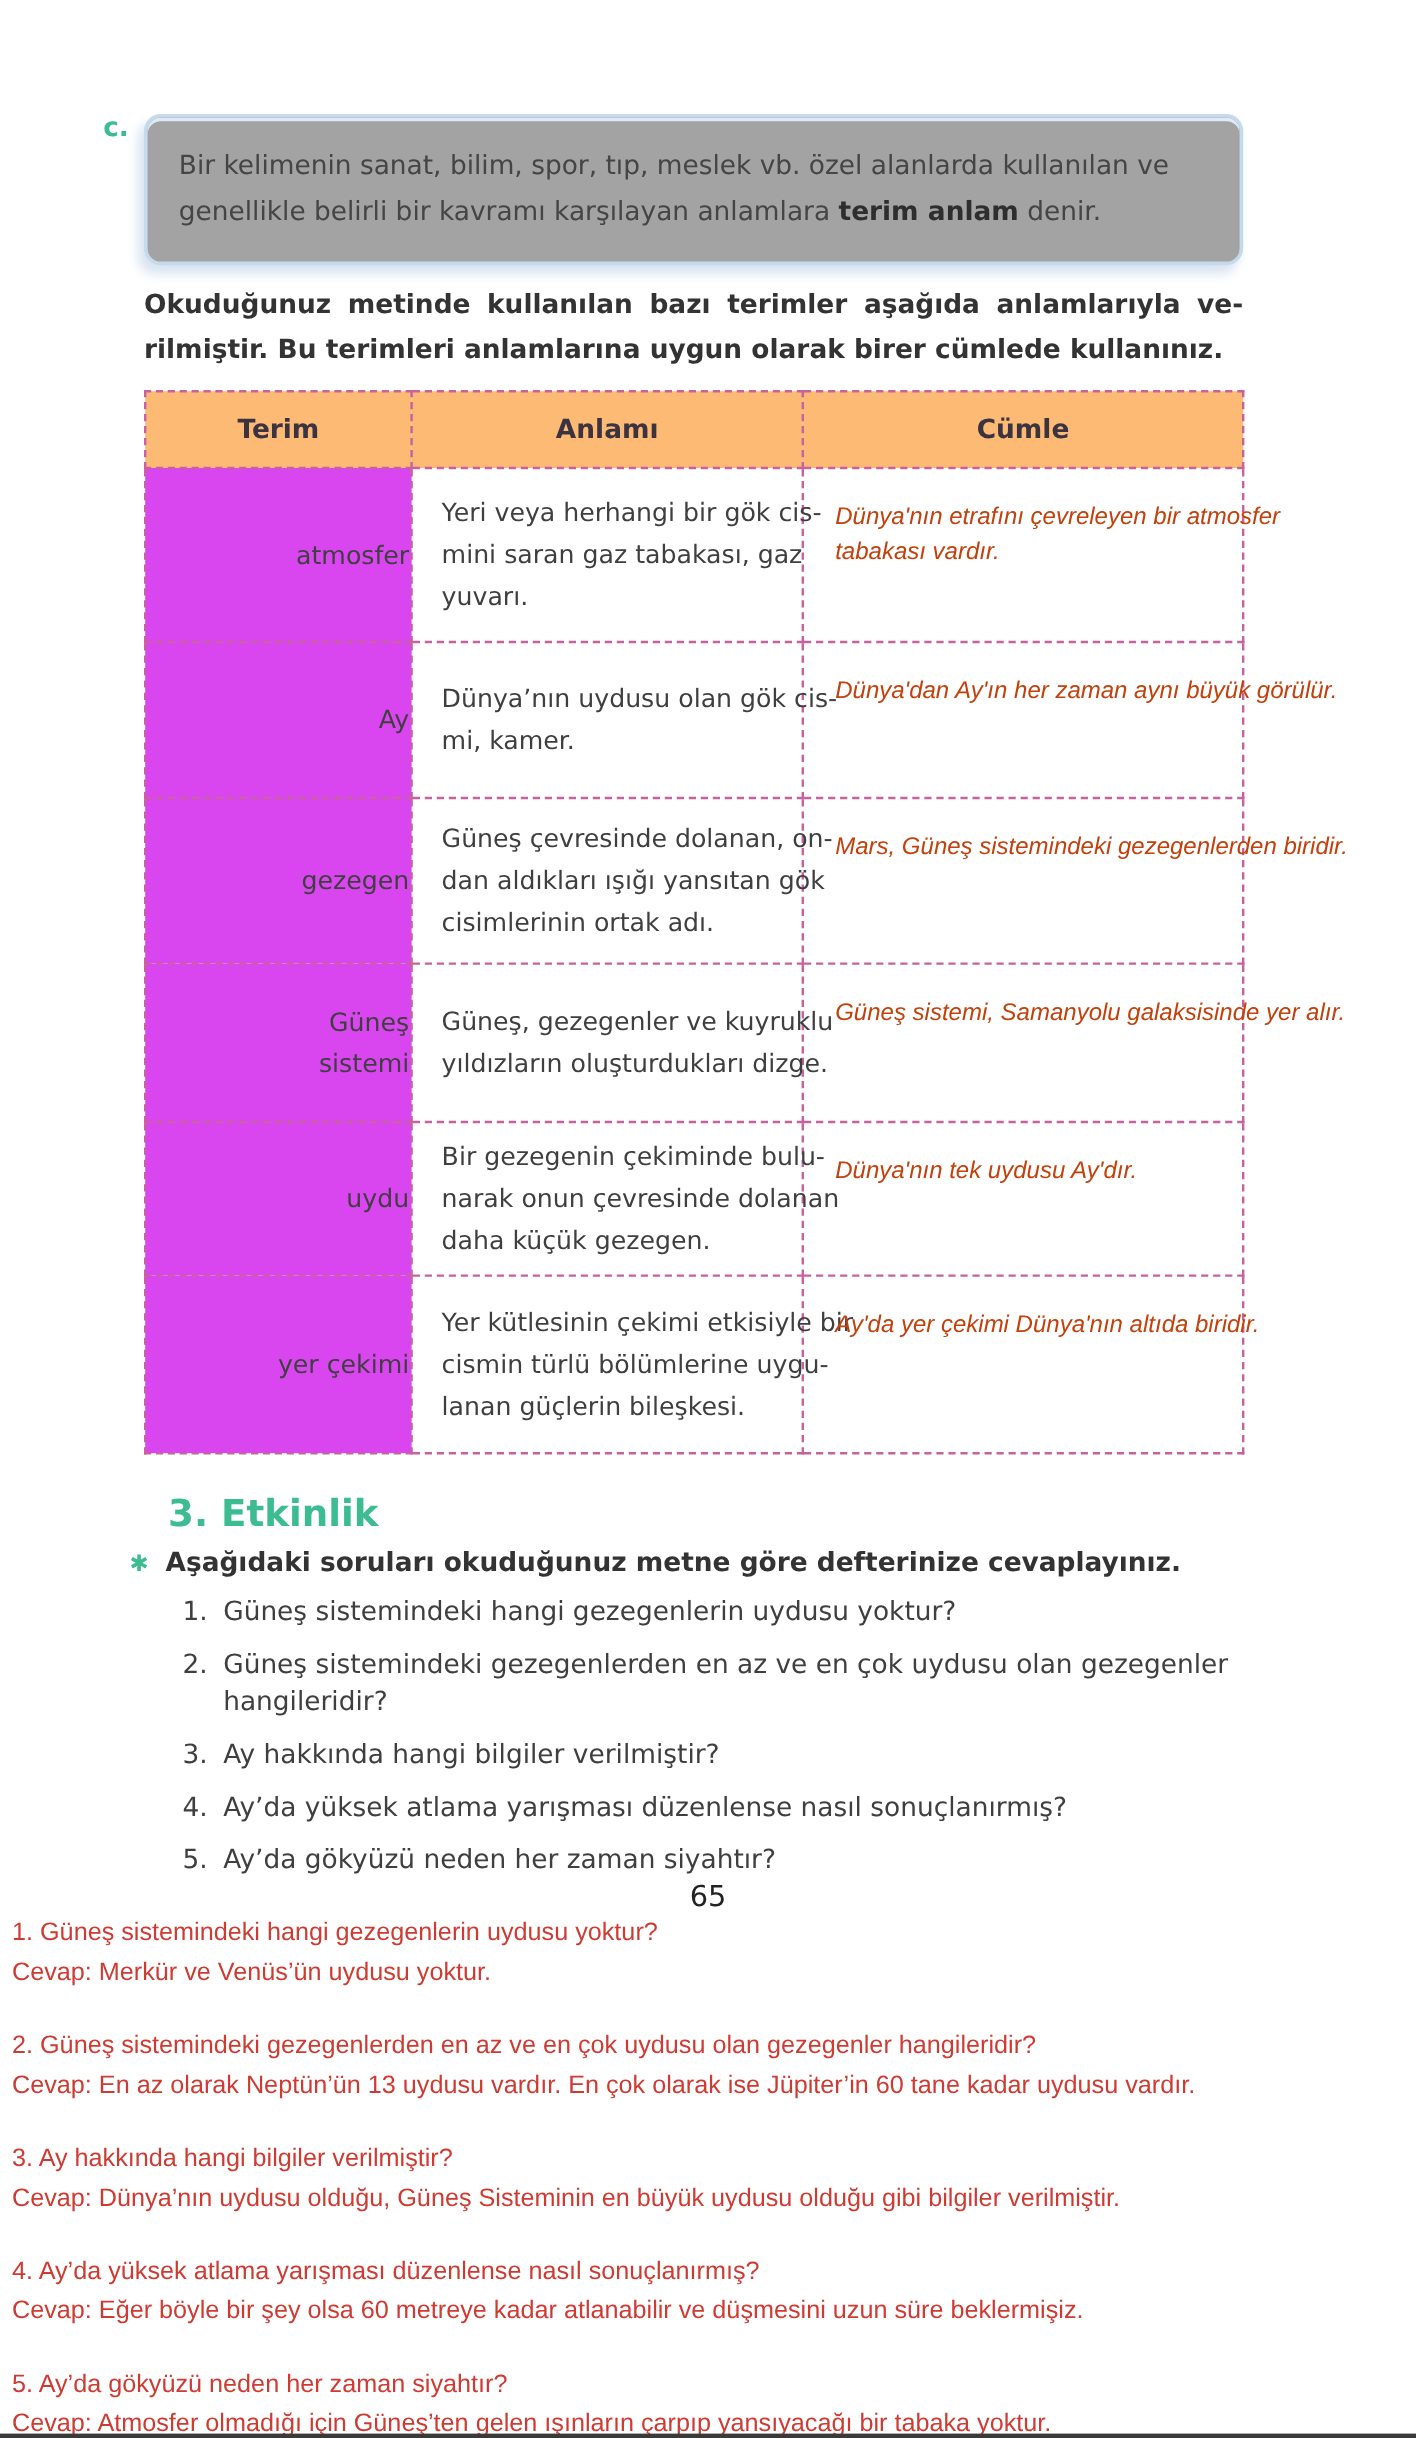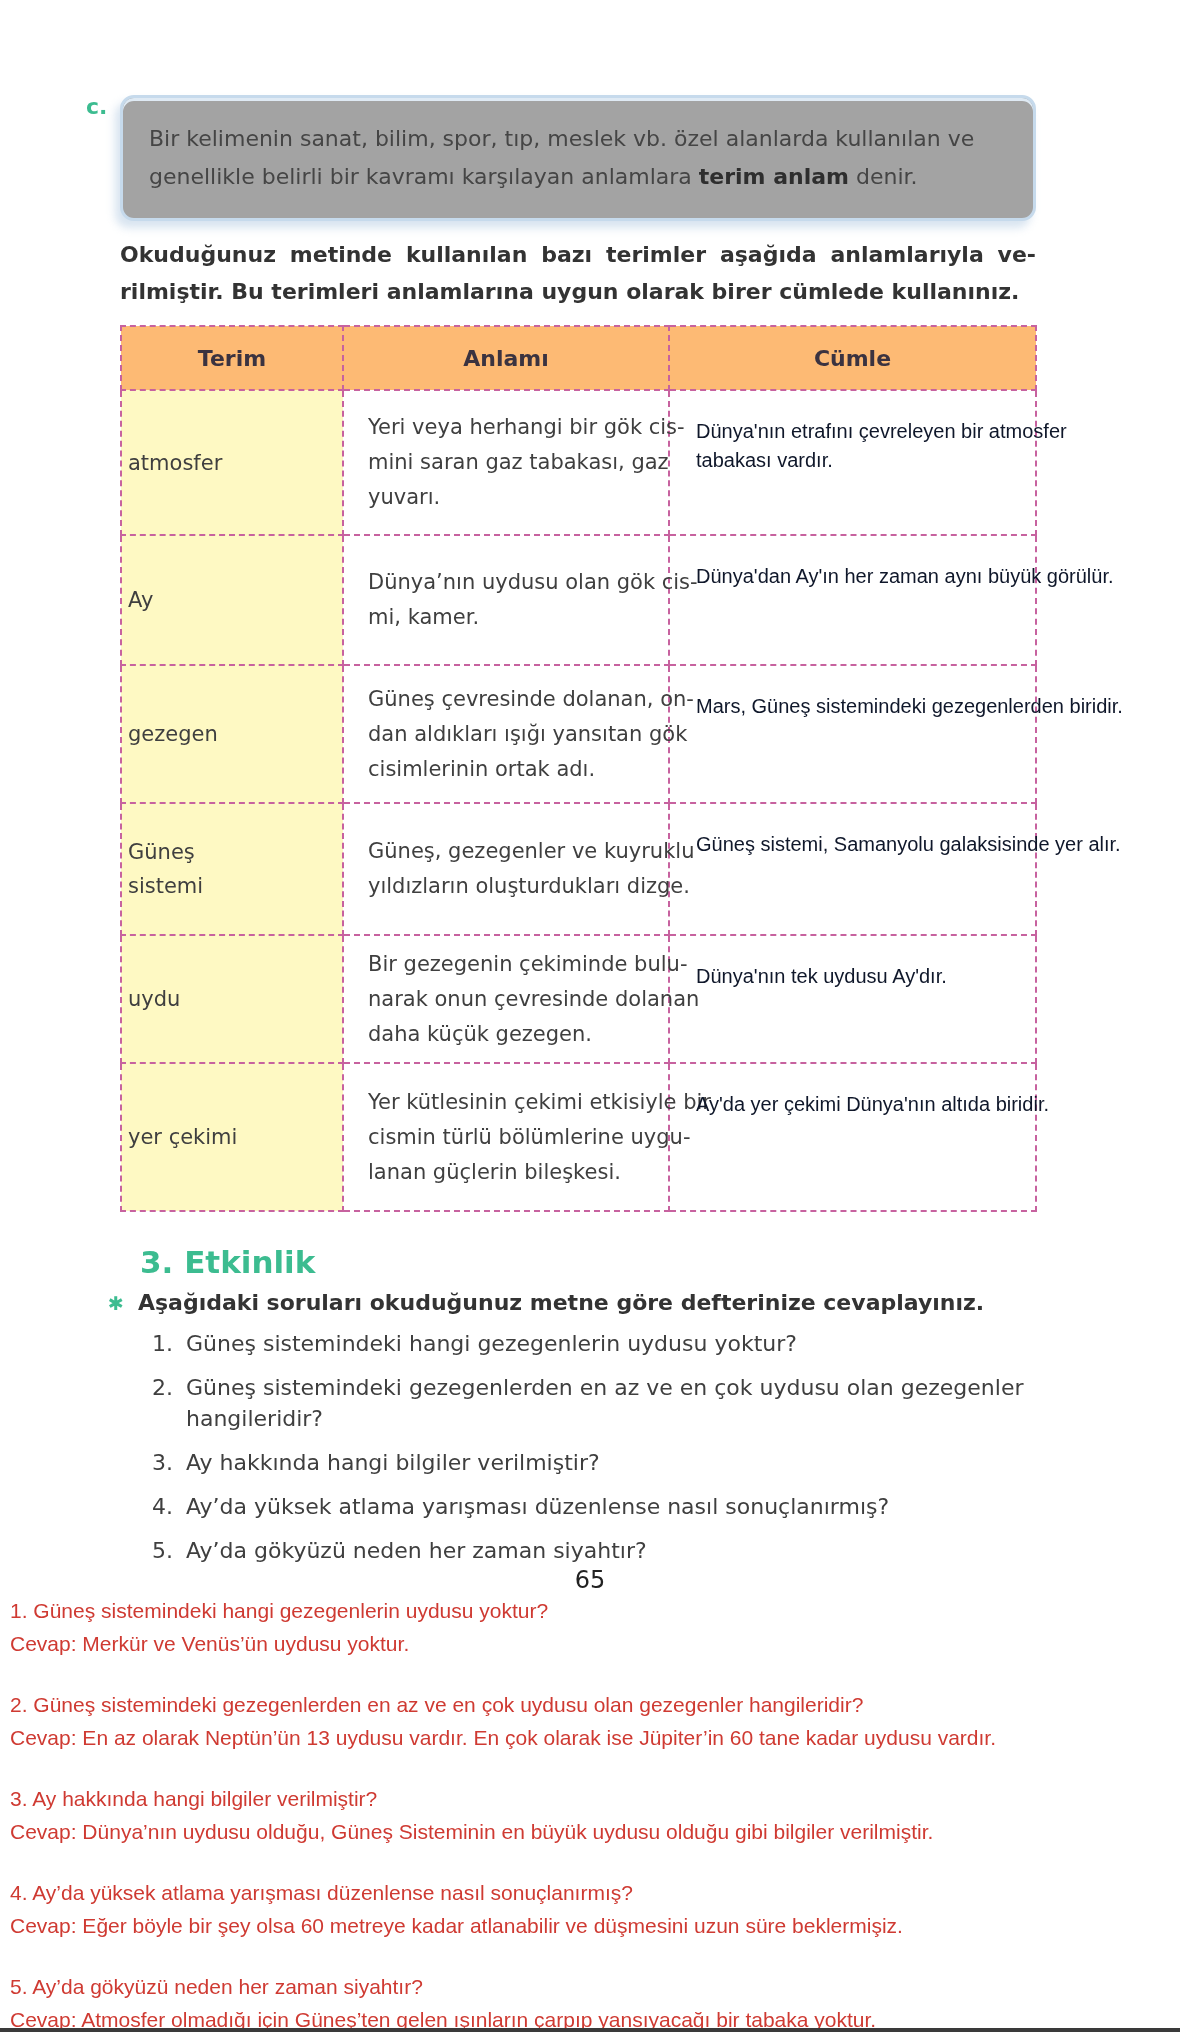--- a/index.html
+++ b/index.html
@@ -21,27 +21,27 @@
          font-size:22px;line-height:37px;color:#333;}
   .intro .l1{display:block;text-align:justify;text-align-last:justify;}
   .intro .l2{display:block;}
 
   
   table.terms{position:absolute;left:120px;top:325px;width:915px;border-collapse:collapse;
               table-layout:fixed;}
   table.terms col.c1{width:222px;} table.terms col.c2{width:326px;} table.terms col.c3{width:367px;}
   table.terms th, table.terms td{border:2px dashed #c7629f;box-sizing:border-box;}
   table.terms th{background:#fdba74;font-size:22px;color:#3b3340;height:64px;font-weight:bold;}
-  td.term{background:#fef9c3;font-size:21px;color:#3f3f3f;padding-left:6px;
-          vertical-align:middle;white-space:pre;line-height:34px;}
+  td.term{background:#d946ef;font-size:21px;color:#3f3f3f;padding-left:6px;
+          vertical-align:middle;white-space:pre;line-height:34px;text-align:right;}
   td.mean{font-size:21px;color:#3f3f3f;padding-left:24px;padding-right:6px;
           vertical-align:middle;white-space:pre;line-height:35px;}
-  td.sent{font-family:"Liberation Sans",sans-serif;font-size:20px;color:#0f172a;
+  td.sent{font-family:"Liberation Sans",sans-serif;font-size:20px;color:#c2410c;
           padding-left:26px;vertical-align:top;padding-top:26px;white-space:pre;
-          line-height:29px;}
+          line-height:29px;font-style:italic;}
   tr.r1{height:145px;} tr.r2{height:130px;} tr.r3{height:138px;}
   tr.r4{height:132px;} tr.r5{height:128px;} tr.r6{height:148px;}
 
   
   .act-title{position:absolute;left:140px;top:1244px;color:#3cbc90;font-weight:bold;font-size:31px;}
   .act-instr{position:absolute;left:108px;top:1288px;width:930px;display:flex;gap:14px;}
   .act-instr .star{color:#3cbc90;font-size:19px;line-height:30px;}
   .act-instr .txt{font-weight:bold;font-size:22px;color:#333;line-height:30px;}
 
   .questions{position:absolute;left:152px;top:1328px;width:890px;font-size:22px;color:#3f3f3f;}

